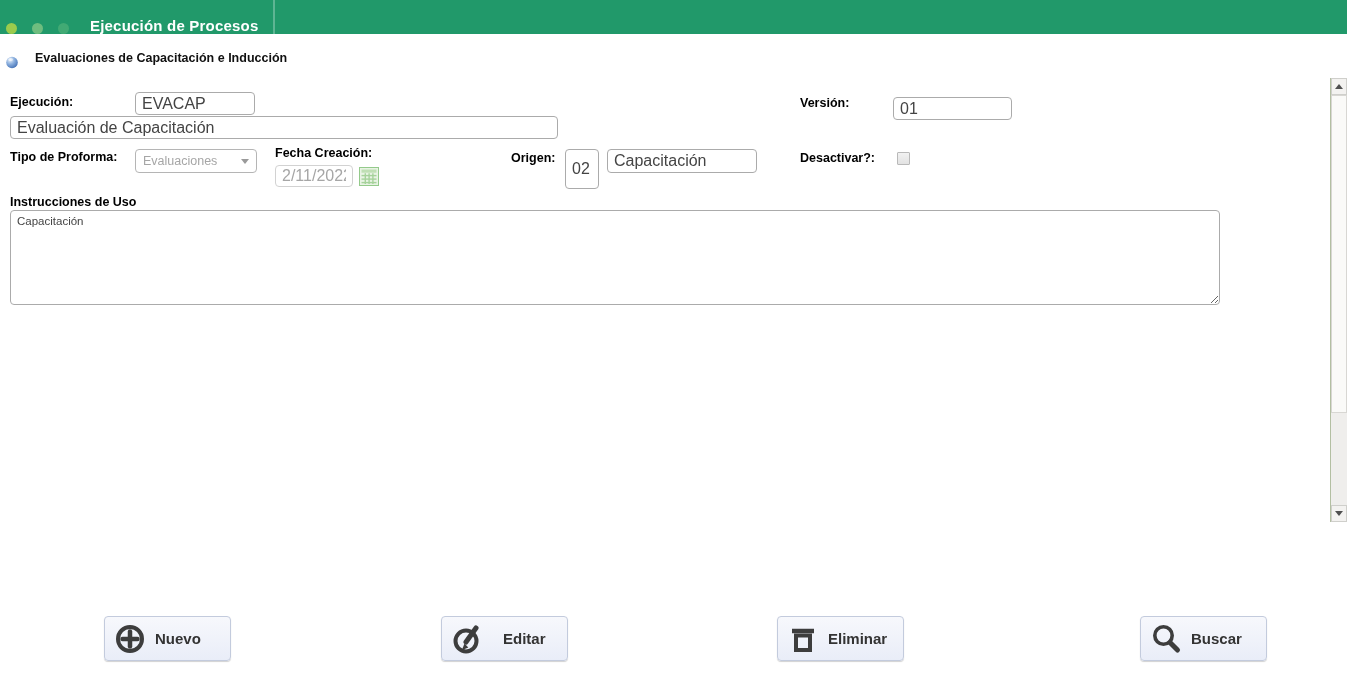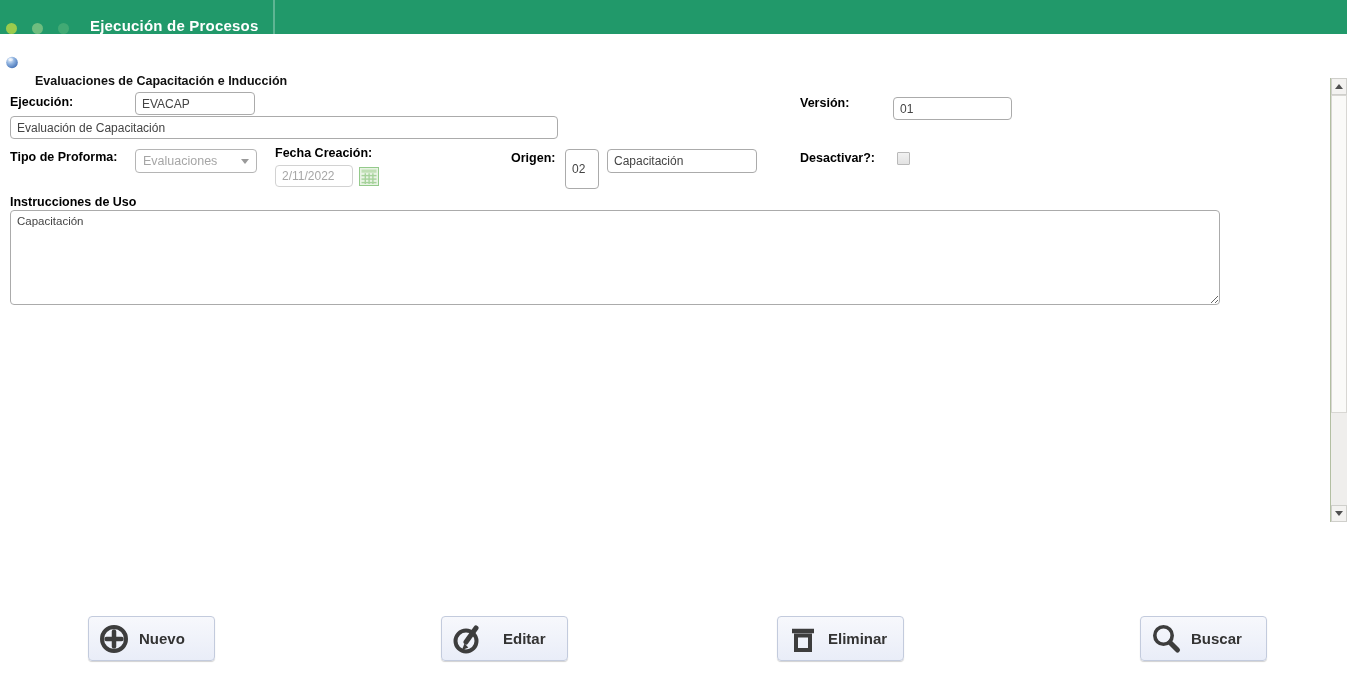--- a/index.html
+++ b/index.html
@@ -9,26 +9,26 @@
   .header{position:absolute;left:0;top:0;width:1347px;height:34px;background:#21996a;}
   .header-divider{position:absolute;left:273px;top:0;width:2px;height:52px;background:rgba(255,255,255,0.28);}
   .dot{position:absolute;top:23px;width:11px;height:11px;border-radius:50%;}
   .dot1{left:6px;background:#9bcb4d;}
   .dot2{left:32px;background:#6fbd7f;}
   .dot3{left:58px;background:#41aa74;}
   .header-title{position:absolute;left:90px;top:0;height:52px;line-height:52px;color:#ffffff;font-weight:bold;font-size:15px;letter-spacing:.2px;}
 
   
   .info-icon{position:absolute;left:5px;top:55px;width:14px;height:14px;}
-  .page-title{position:absolute;left:35px;top:74px;font-size:12.5px;font-weight:bold;color:#111;}
+  .page-title{position:absolute;left:35px;top:51px;font-size:12.5px;font-weight:bold;color:#111;}
 
   
   .lbl{position:absolute;font-size:12.5px;font-weight:bold;color:#000;white-space:nowrap;}
   .inp{position:absolute;box-sizing:border-box;border:1px solid #ababab;border-radius:4px;background:#fff;
-       font-family:"Liberation Sans",sans-serif;font-size:12px;color:#444;padding:0 6px;outline:none;}
+       font-family:"Liberation Sans",sans-serif;font-size:16px;color:#444;padding:0 6px;outline:none;}
   .inp.dis{color:#a6a6a6;border-color:#d2d2d2;}
   .ddl{position:absolute;box-sizing:border-box;border:1px solid #b5b5b5;border-radius:4px;background:#fff;
        display:flex;align-items:center;justify-content:space-between;padding:0 7px;color:#a6a6a6;font-size:12.5px;}
   .tri-down-sm{width:0;height:0;border-left:4px solid transparent;border-right:4px solid transparent;border-top:5px solid #9a9a9a;}
   .cal-btn{position:absolute;left:359px;top:167px;width:20px;height:19px;padding:0;border:0;background:transparent;cursor:pointer;}
   .checkbox{position:absolute;left:897px;top:152px;width:13px;height:13px;box-sizing:border-box;
             border:1px solid #b9b9b9;background:linear-gradient(#f2f2f2,#e2e2e2);border-radius:1px;}
   .txtarea{position:absolute;left:10px;top:210px;width:1210px;height:95px;box-sizing:border-box;
            border:1px solid #ababab;border-radius:4px;font-family:"Liberation Sans",sans-serif;
            font-size:11.5px;color:#444;padding:4px 6px;resize:both;outline:none;}
@@ -112,21 +112,21 @@
   <span class="lbl" style="left:511px;top:151px;">Origen:</span>
   <input class="inp" style="left: 565px; top: 149px; width: 34px; height: 40px;" type="text" value="02">
   <input class="inp" style="left: 607px; top: 149px; width: 150px; height: 24px;" type="text" value="Capacitación">
 
   <span class="lbl" style="left:800px;top:151px;">Desactivar?:</span>
   <span class="checkbox"></span>
 
   <span class="lbl" style="left:10px;top:195px;">Instrucciones de Uso</span>
   <textarea class="txtarea" style="">Capacitación</textarea>
 
-  <button class="act-btn" style="left:88px;">
+  <button class="act-btn" style="left:104px;">
     <span class="bicon">
       <svg width="32" height="32" viewBox="0 0 32 32">
         <circle cx="16" cy="16" r="12" fill="none" stroke="#3d3d3d" stroke-width="4"></circle>
         <line x1="16" y1="8.5" x2="16" y2="23.5" stroke="#3d3d3d" stroke-width="4.5" stroke-linecap="round"></line>
         <line x1="8.5" y1="16" x2="23.5" y2="16" stroke="#3d3d3d" stroke-width="4.5" stroke-linecap="round"></line>
       </svg>
     </span>
     <span class="blabel">Nuevo</span>
   </button>
 

